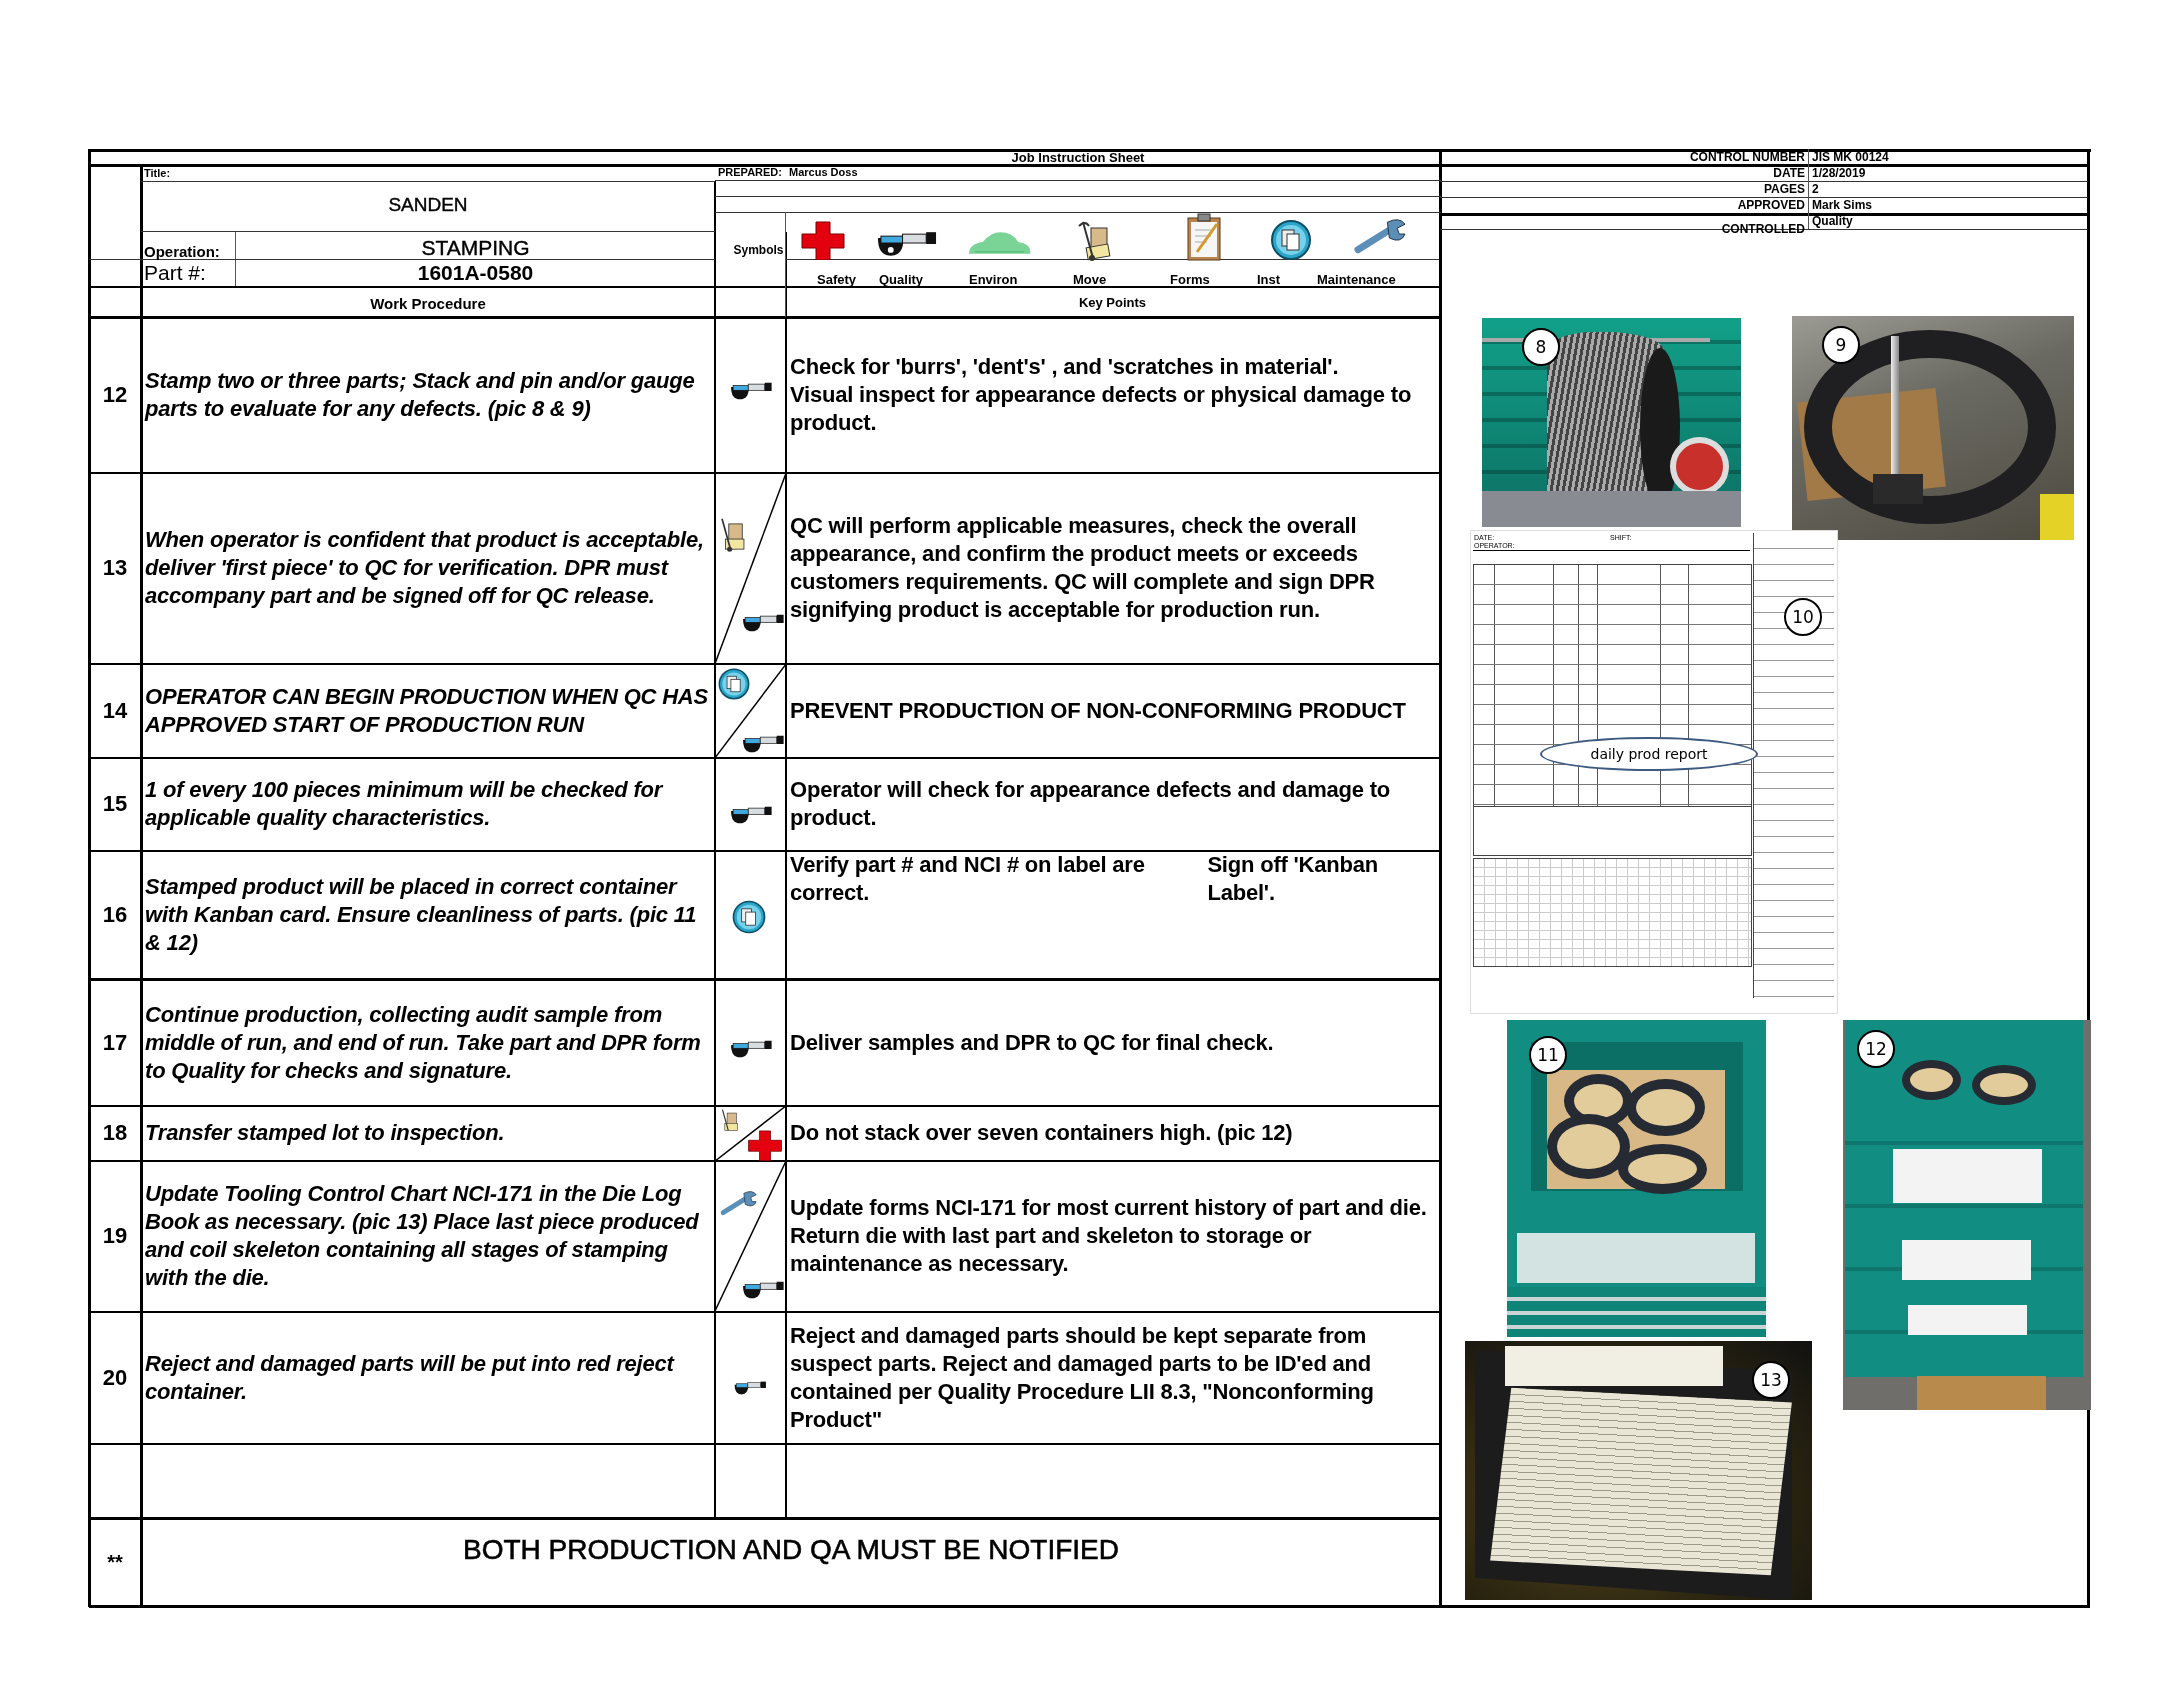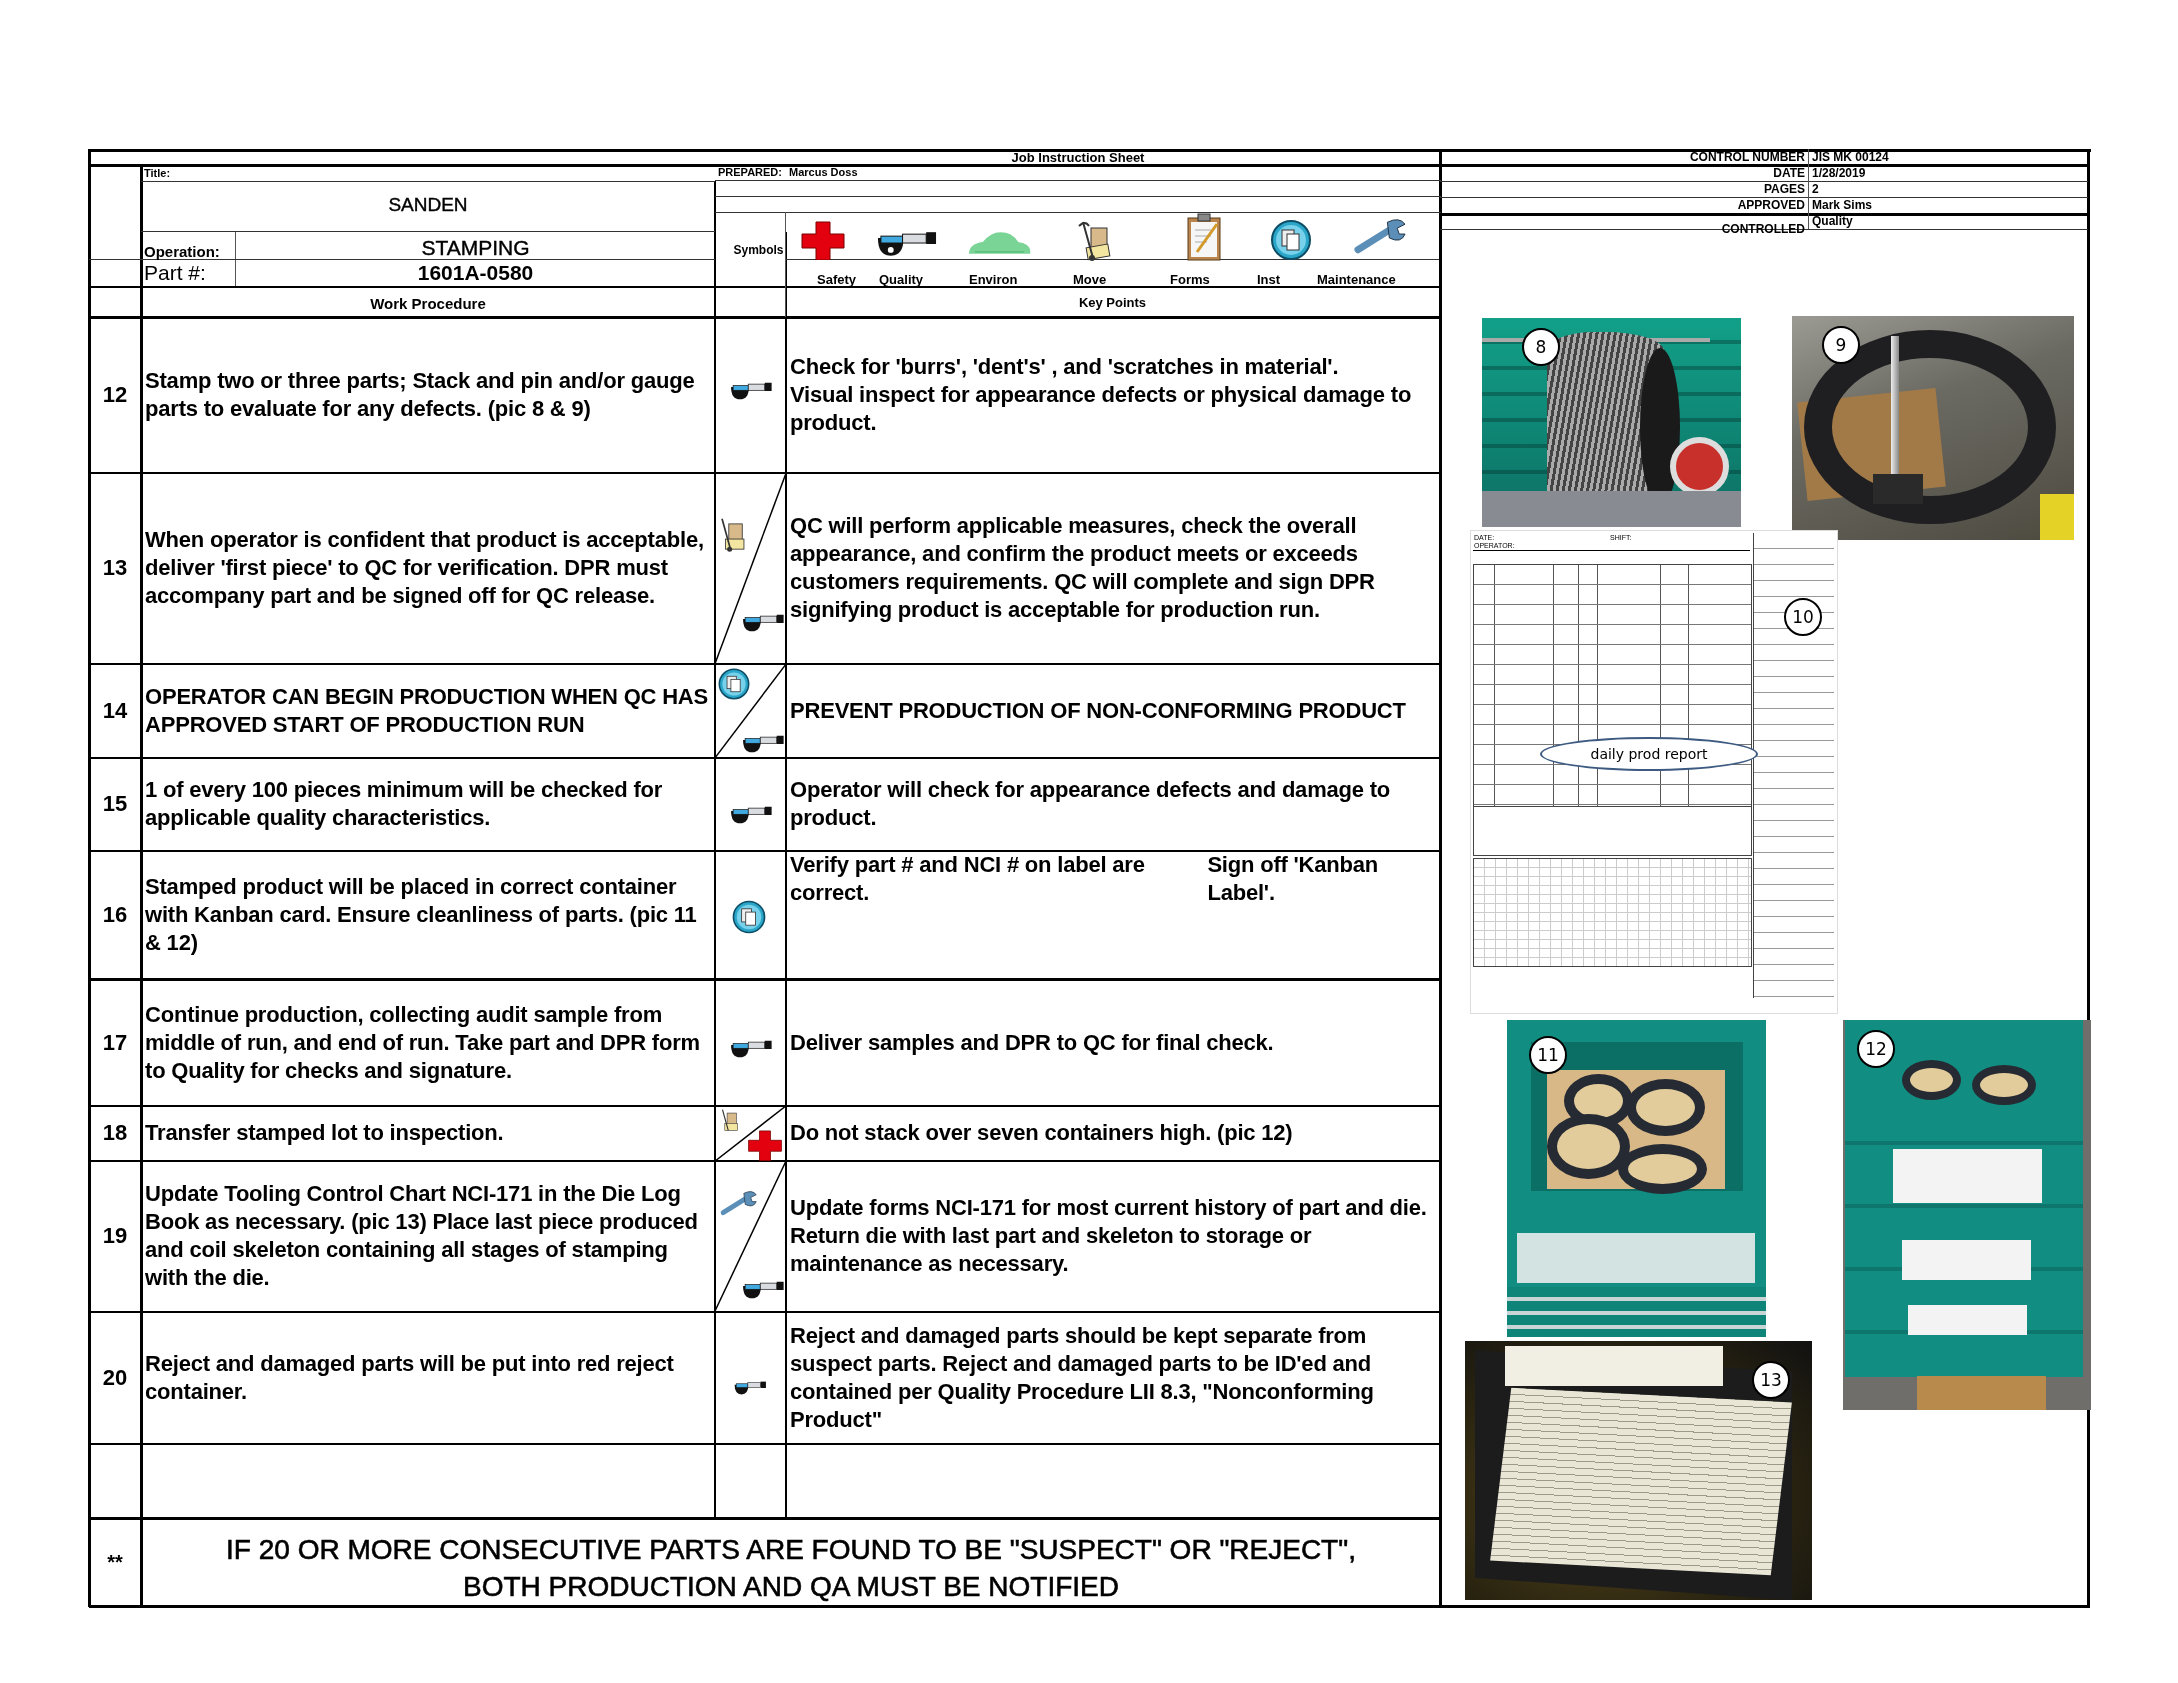--- a/index.html
+++ b/index.html
@@ -7,21 +7,21 @@
          font-family:"Liberation Sans", sans-serif; color:#000; }
   .abs { position:absolute; box-sizing:border-box; }
   .hl { position:absolute; background:#000; height:2px; }
   .hl.thin { height:1px; background:#333; }
   .hl.thick { height:3px; }
   .vl { position:absolute; background:#000; width:2px; }
   .vl.thin { width:1px; background:#555; }
   .vl.thick { width:3px; }
   .txt { position:absolute; white-space:nowrap; font-weight:bold; }
   .cell { position:absolute; box-sizing:border-box; display:flex; align-items:center; font-weight:bold; }
-  .proc { font-size:22px; line-height:28px; padding-left:3px; letter-spacing:-0.2px; }
+  .proc { font-size:22px; line-height:28px; padding-left:3px; letter-spacing:-0.2px;font-style:italic; }
   .keyp { font-size:22px; line-height:28px; padding-left:3px; letter-spacing:-0.2px; }
   .stepnum { font-size:22px; justify-content:center; }
   .sym-label { position:absolute; font-size:13px; font-weight:bold;margin-left:8px; }
   .badge { position:absolute; width:34px; height:34px; border-radius:50%; background:#fff;
            border:2px solid #000; font-size:17px; display:flex; align-items:center; justify-content:center;
            font-family:"DejaVu Sans", sans-serif; font-weight:normal; }
   .photo { position:absolute; overflow:hidden; }
   .diag { position:absolute; }
 </style>
 </head>
@@ -305,21 +305,20 @@
 </div>
 
 <div>
   <div class="cell stepnum" style="left:90px;top:1444px;width:50px;height:72px;"></div>
   <div class="cell proc" style="left:142px;top:1444px;width:572px;height:72px;"></div>
 </div>
 
 <div>
   <div class="cell" style="left:90px;top:1520px;width:50px;height:85px;justify-content:center;font-size:20px;">**</div>
   <div class="abs" style="left:142px;top:1531px;width:1298px;text-align:center;font-size:28px;line-height:37px;font-weight:normal;-webkit-text-stroke:0.6px #000;">
-    <div>IF 20 OR MORE CONSECUTIVE PARTS ARE FOUND TO BE "SUSPECT" OR "REJECT",</div>
     <div>BOTH PRODUCTION AND QA MUST BE NOTIFIED</div>
   </div>
 </div>
 
 <div class="photo" style="left:1482px;top:318px;width:259px;height:209px;background:linear-gradient(180deg,#12a089 0%,#0f8a78 45%,#0d6e62 100%);">
   <div class="abs" style="left:0;top:0;width:100%;height:100%;background:repeating-linear-gradient(180deg,rgba(0,0,0,0) 0 22px,rgba(0,40,35,0.35) 22px 26px);"></div>
   <div class="abs" style="left:0;top:20px;width:228px;height:4px;background:#aaa;"></div>
   <div class="abs" style="left:65px;top:14px;width:117px;height:190px;border-radius:40% 50% 50% 40%/10% 10% 10% 10%;background:repeating-linear-gradient(100deg,#444 0 3px,#aaa 3px 6px);"></div>
   <div class="abs" style="left:158px;top:30px;width:40px;height:158px;border-radius:50%;background:#1a1a1a;"></div>
   <div class="abs" style="left:188px;top:119px;width:59px;height:59px;border-radius:50%;background:#c8302b;border:6px solid #ddd;box-sizing:border-box;"></div>

